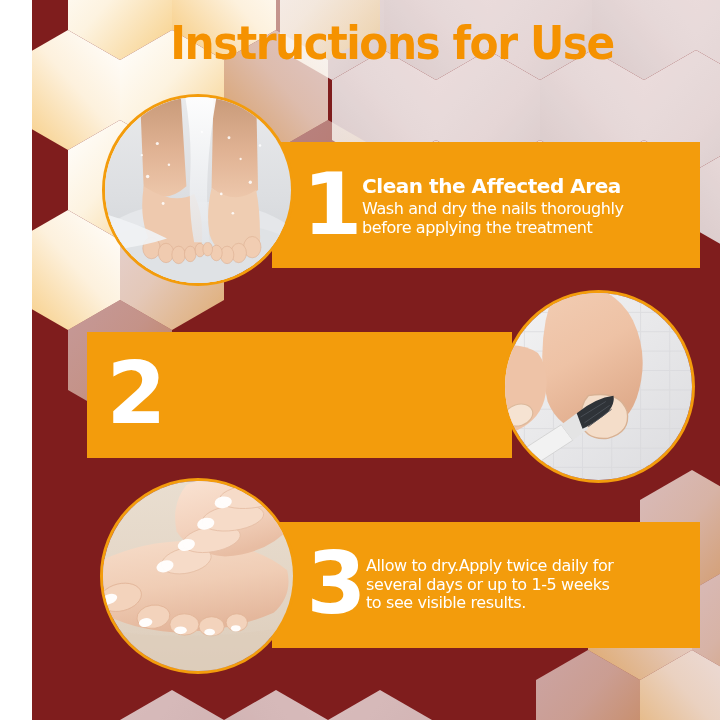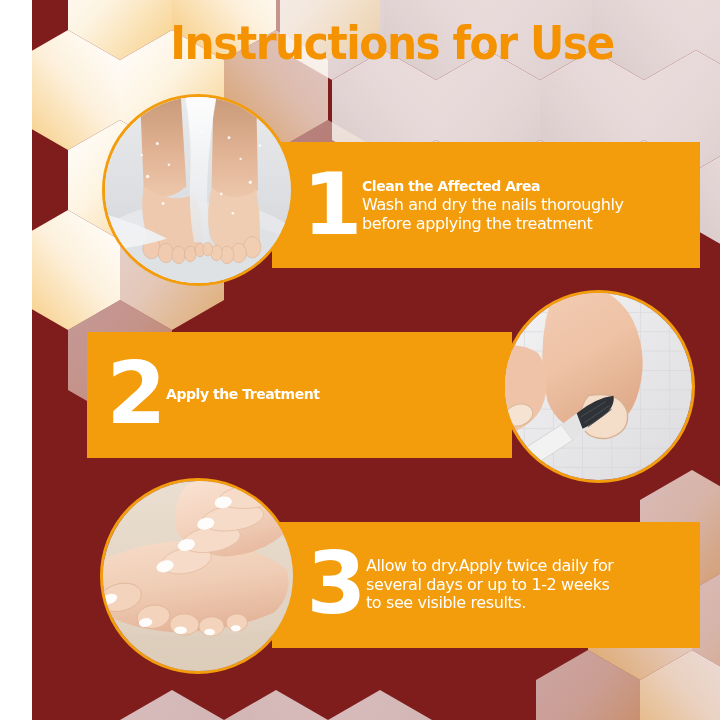--- a/index.html
+++ b/index.html
@@ -79,21 +79,21 @@
   }
 
   .txt {
     flex: 1 1 auto;
   }
 
   .step-title {
     color: #ffffff;
     font-family: "DejaVu Sans", "Liberation Sans", sans-serif;
     font-weight: bold;
-    font-size: 14px;
+    font-size: 20px;
     letter-spacing: -0.45px;
     line-height: 1.15;
     margin-bottom: 2px;
     white-space: nowrap;
   }
 
   .step-body {
     color: #ffffff;
     font-family: "DejaVu Sans", "Liberation Sans", sans-serif;
     font-weight: normal;
@@ -283,21 +283,20 @@
       </svg>
     </div>
   </div>
 
   <div class="step">
     <div class="bar" style="left:55px; top:332px; width:425px; height:126px;"></div>
 
     <div class="bar-inner" style="left:72px; top:340px; width:400px; height:110px;">
       <div class="num">2</div>
       <div class="txt">
-        <div class="step-title">Apply the Treatment</div>
       </div>
     </div>
 
     <div class="photo" style="left:470px; top:290px; width:193px; height:193px;">
       <svg viewBox="0 0 193 193" xmlns="http://www.w3.org/2000/svg">
         <defs>
           <linearGradient id="p2towel" x1="0" y1="0" x2="1" y2="1">
             <stop offset="0%" stop-color="#f3f3f4"></stop>
             <stop offset="50%" stop-color="#e8e8ea"></stop>
             <stop offset="100%" stop-color="#dcdcdf"></stop>
@@ -352,21 +351,21 @@
     </div>
   </div>
 
   <div class="step">
     <div class="bar" style="left:240px; top:522px; width:428px; height:126px;"></div>
 
     <div class="bar-inner" style="left:272px; top:528px; width:392px; height:114px;">
       <div class="num">3</div>
       <div class="txt">
         <div class="step-body">Allow to dry.Apply twice daily for
-several days or up to 1-2 weeks
+several days or up to 1-5 weeks
 to see visible results.</div>
       </div>
     </div>
 
     <div class="photo" style="left:68px; top:478px; width:196px; height:196px;">
       <svg viewBox="0 0 196 196" xmlns="http://www.w3.org/2000/svg">
         <defs>
           <linearGradient id="p3bg" x1="0" y1="0" x2="0" y2="1">
             <stop offset="0%" stop-color="#e9ded0"></stop>
             <stop offset="60%" stop-color="#e3d5c5"></stop>

